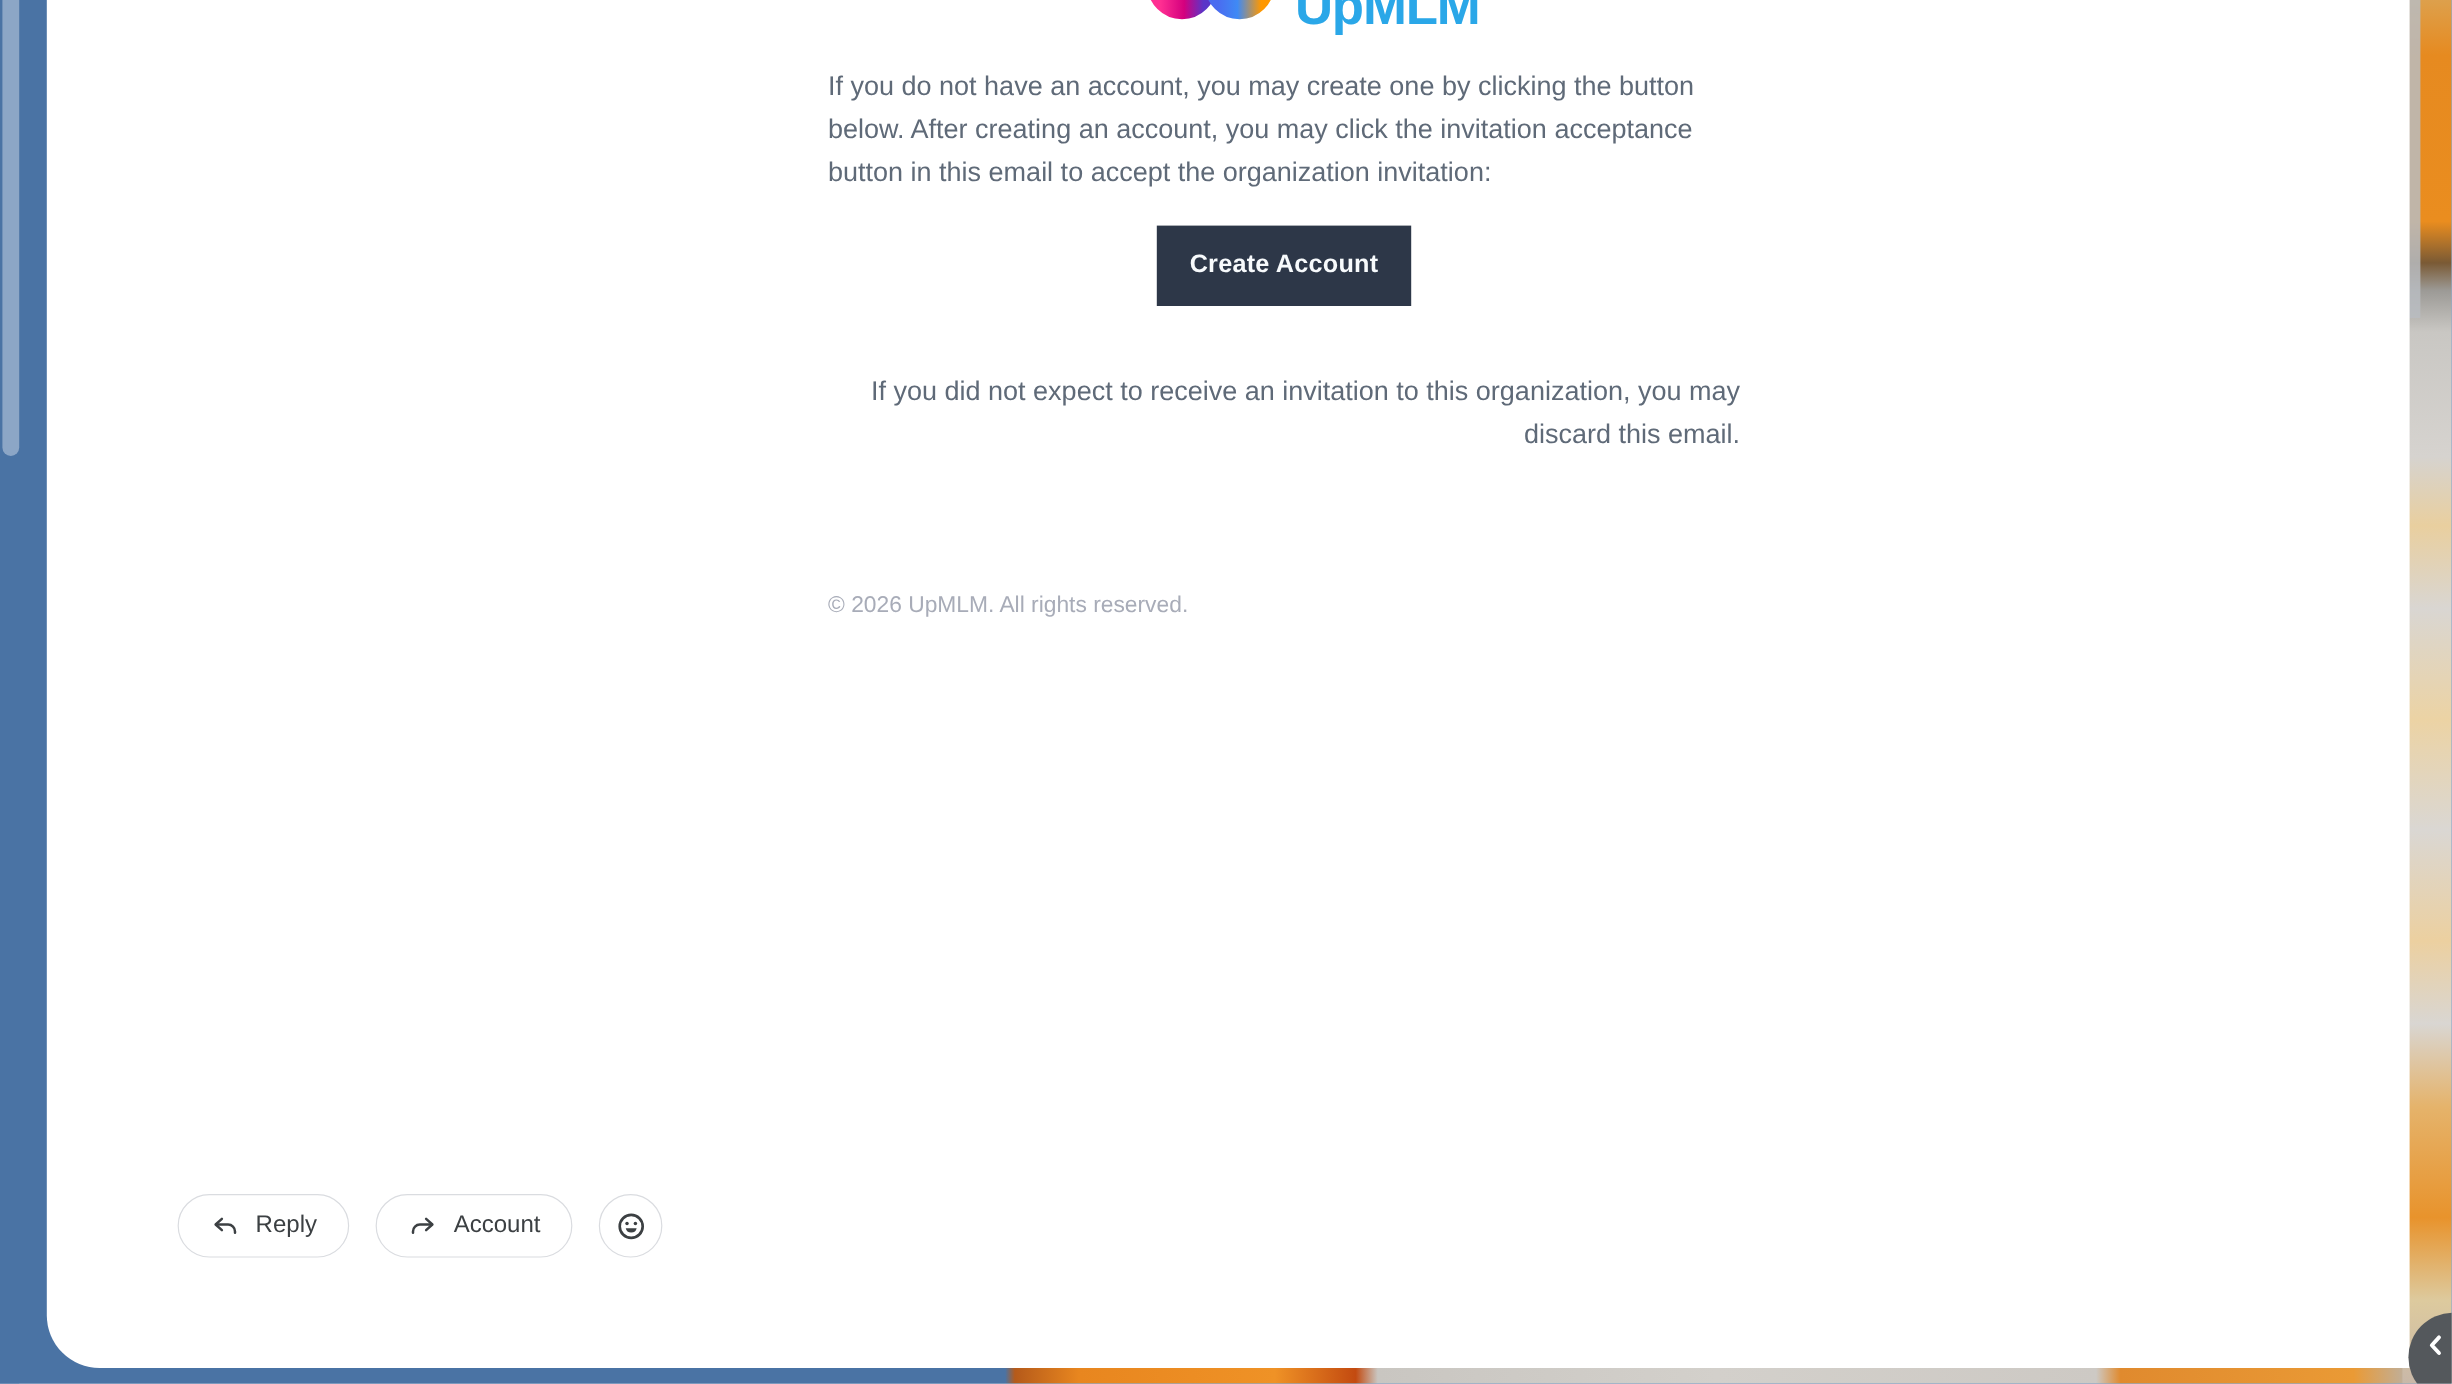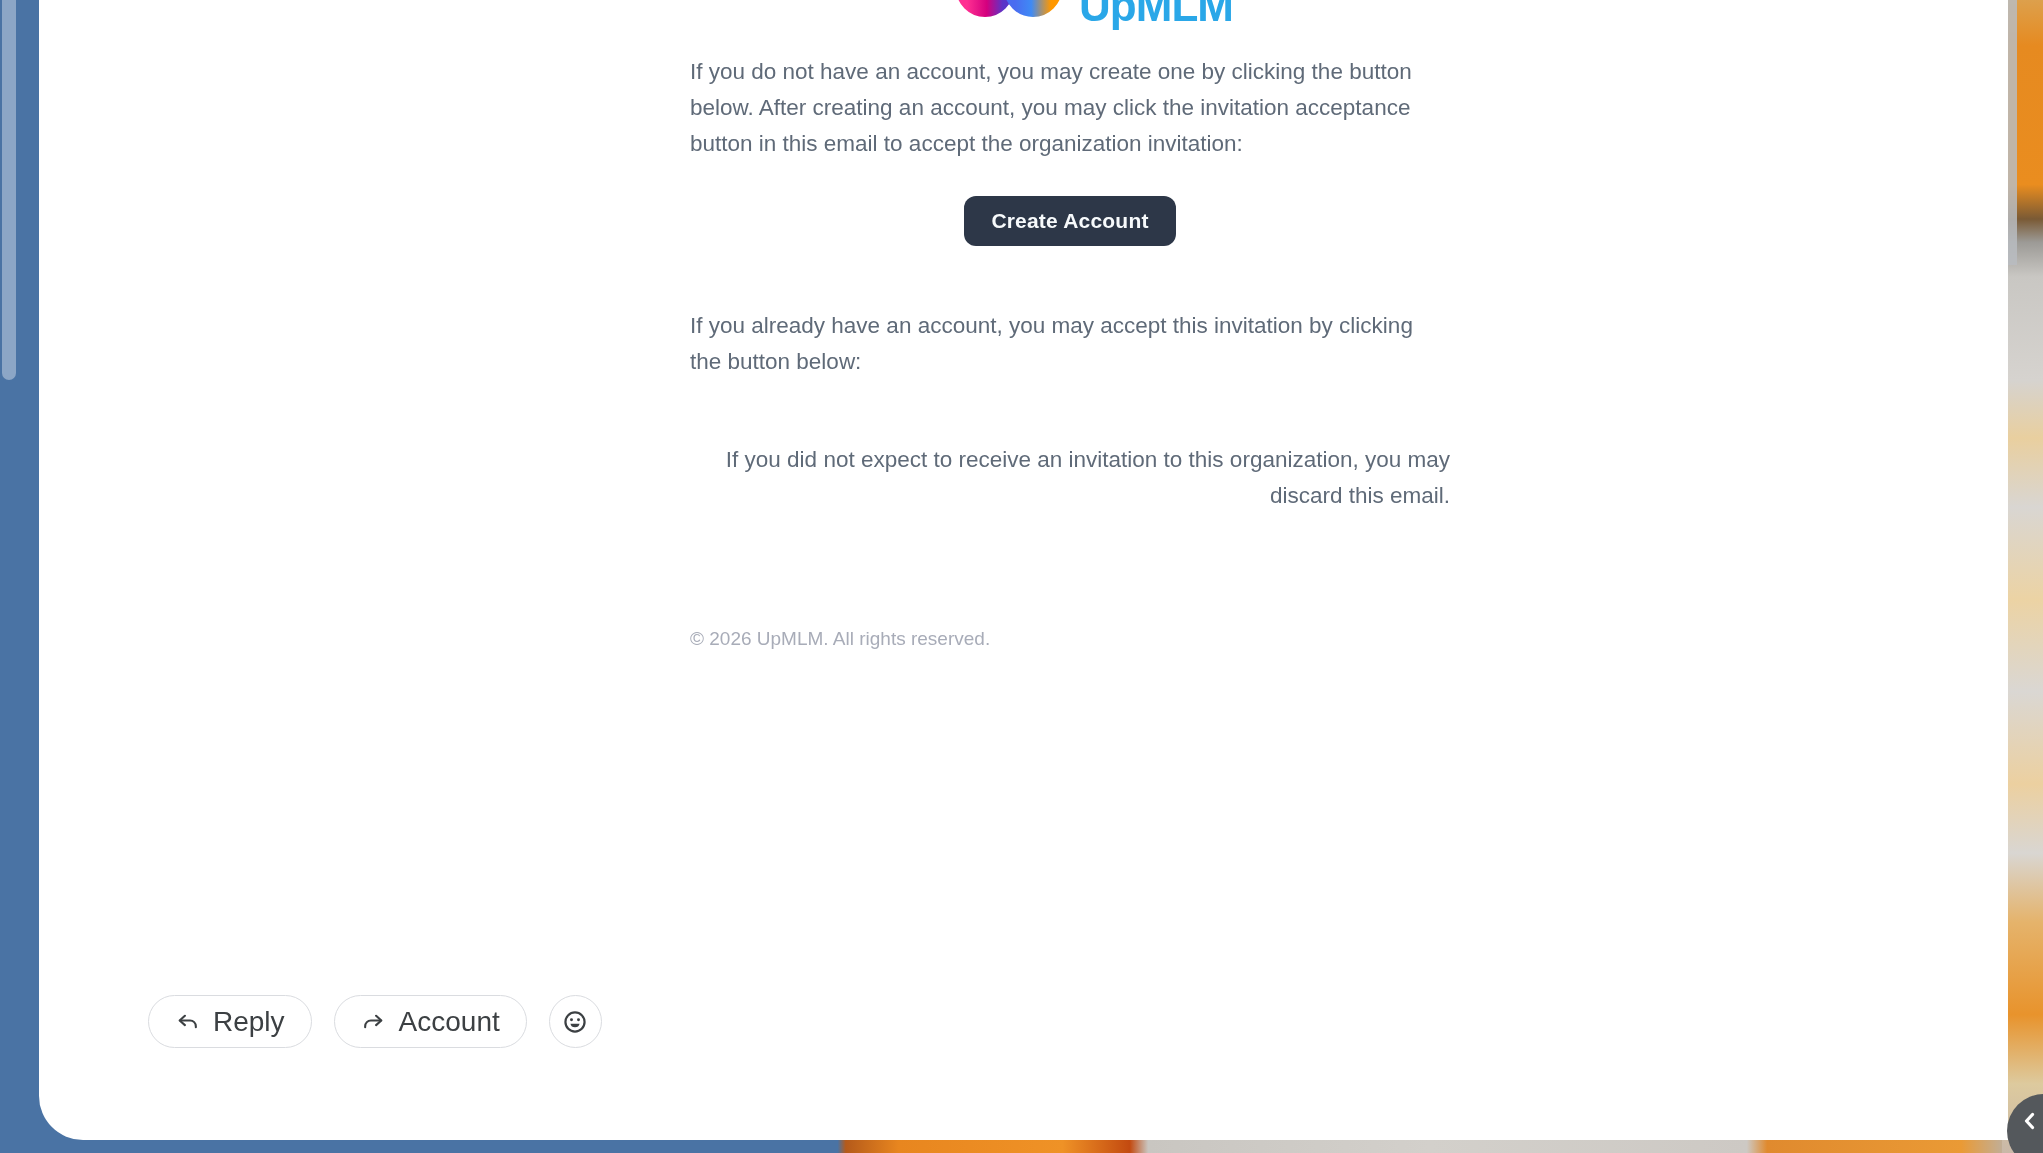--- a/index.html
+++ b/index.html
@@ -77,21 +77,21 @@
   .p2{margin-top:26px;}
   .p3{margin-top:62px;}
   .p4{margin-top:62px;text-align:right;}
   .btn-wrap{
     position:relative; margin-top:34px; height:50px;
     display:flex; justify-content:center; align-items:center;
   }
   .btn-wrap.second{margin-top:36px;}
   .dark-btn{
     background:var(--button_bg); color:var(--button_text);
-    border:none; border-radius:12px; height:50px; padding:0 27px;
+    border:none; border-radius:0; height:67px; padding:0 27px;
     font-size:21px; font-weight:600; font-family:"Liberation Sans",sans-serif;
     cursor:pointer; letter-spacing:.2px;
   }
   .click-circle{
     position:absolute; width:150px; height:150px; left:50%; top:50%;
     transform:translate(-52%,-51%);
     border:9px solid var(--highlight); border-radius:50%;
     background:rgba(242,153,60,0.45);
     z-index:3; pointer-events:none;
   }
@@ -101,21 +101,21 @@
   }
   
   .action-row{
     position:absolute; left:109px; top:995px;
     display:flex; align-items:center; gap:22px; z-index:2;
   }
   .pill-btn{
     display:flex; align-items:center; gap:13px;
     height:53px; padding:0 26px; background:#fff;
     border:1.5px solid var(--pill_border); border-radius:27px;
-    font-size:28px; font-weight:500; color:var(--pill_text);
+    font-size:20px; font-weight:500; color:var(--pill_text);
     font-family:"Liberation Sans",sans-serif; cursor:pointer;justify-content:center;
   }
   .emoji-btn{
     width:53px; height:53px; border-radius:50%; background:#fff;
     border:1.5px solid var(--pill_border); cursor:pointer;
     display:flex; align-items:center; justify-content:center; padding:0;
   }
 </style>
 </head>
 <body>
@@ -155,21 +155,20 @@
       <span class="logo-text">UpMLM</span>
     </div>
 
 
     <p class="para p2">If you do not have an account, you may create one by clicking the button below. After creating an account, you may click the invitation acceptance button in this email to accept the organization invitation:</p>
 
     <div class="btn-wrap">
       <button class="dark-btn">Create Account</button>
     </div>
 
-    <p class="para p3">If you already have an account, you may accept this invitation by clicking the button below:</p>
 
 
     <p class="para p4">If you did not expect to receive an invitation to this organization, you may discard this email.</p>
 
     <div class="copyright">© 2026 UpMLM. All rights reserved.</div>
 
   </div>
 
   <div class="action-row">
     <button class="pill-btn">

